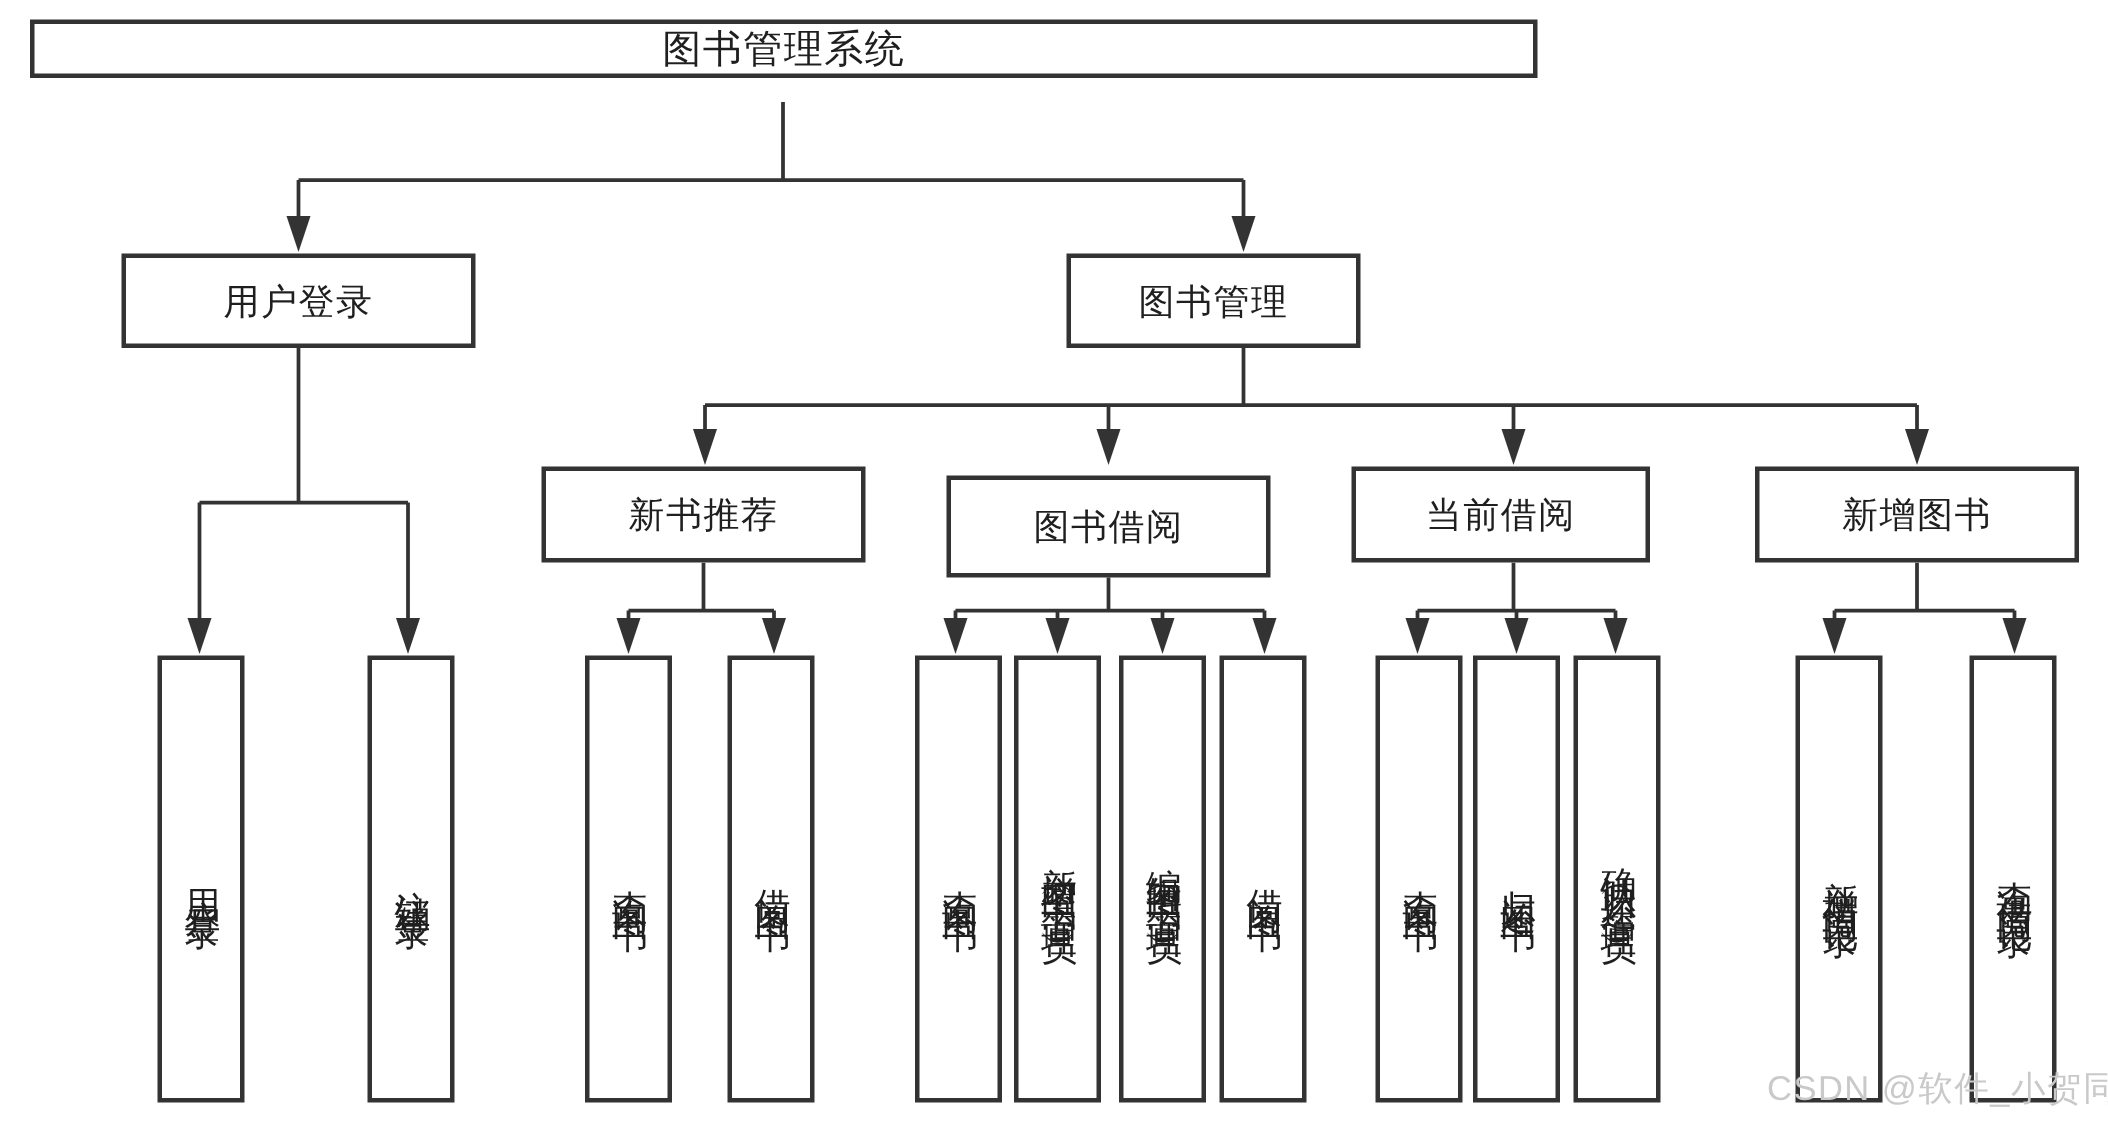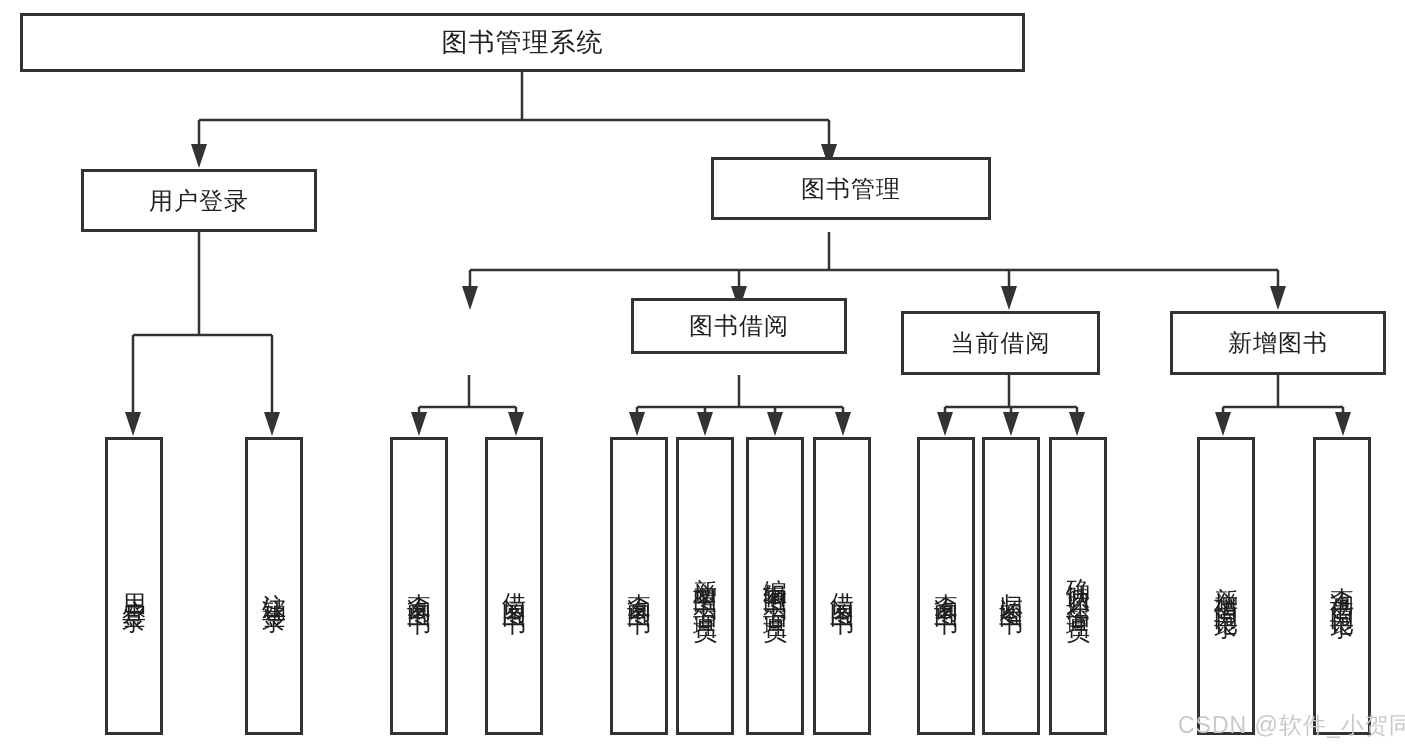--- a/index.html
+++ b/index.html
@@ -75,32 +75,35 @@
       <polygon points="767,412 783,412 775,436"></polygon>
       <polygon points="835,412 851,412 843,436"></polygon>
       <polygon points="937,412 953,412 945,436"></polygon>
       <polygon points="1003,412 1019,412 1011,436"></polygon>
       <polygon points="1069,412 1085,412 1077,436"></polygon>
       <polygon points="1215,412 1231,412 1223,436"></polygon>
       <polygon points="1335,412 1351,412 1343,436"></polygon>
     </g>
   </svg>
 
-  <div class="box root-box" style="left:20px;top:13px;width:1005px;height:59px">
+  <div class="box root-box" style="left:20px;top:13px;width:1005px;height:39px">
     <span class="lbl">图书管理系统</span>
   </div>
 
   <div class="box" style="left:81px;top:169px;width:236px;height:63px">
     <span class="lbl">用户登录</span>
   </div>
-  <div class="box" style="left:711px;top:157px;width:280px;height:63px">
+  <div class="box" style="left:711px;top:169px;width:196px;height:63px">
     <span class="lbl">图书管理</span>
   </div>
 
-  <div class="box" style="left:631px;top:298px;width:216px;height:56px">
+  <div class="box" style="left:361px;top:311px;width:216px;height:64px">
+    <span class="lbl">新书推荐</span>
+  </div>
+  <div class="box" style="left:631px;top:317px;width:216px;height:68px">
     <span class="lbl">图书借阅</span>
   </div>
   <div class="box" style="left:901px;top:311px;width:199px;height:64px">
     <span class="lbl">当前借阅</span>
   </div>
   <div class="box" style="left:1170px;top:311px;width:216px;height:64px">
     <span class="lbl">新增图书</span>
   </div>
 
   <div class="box leaf" style="left:105px">

